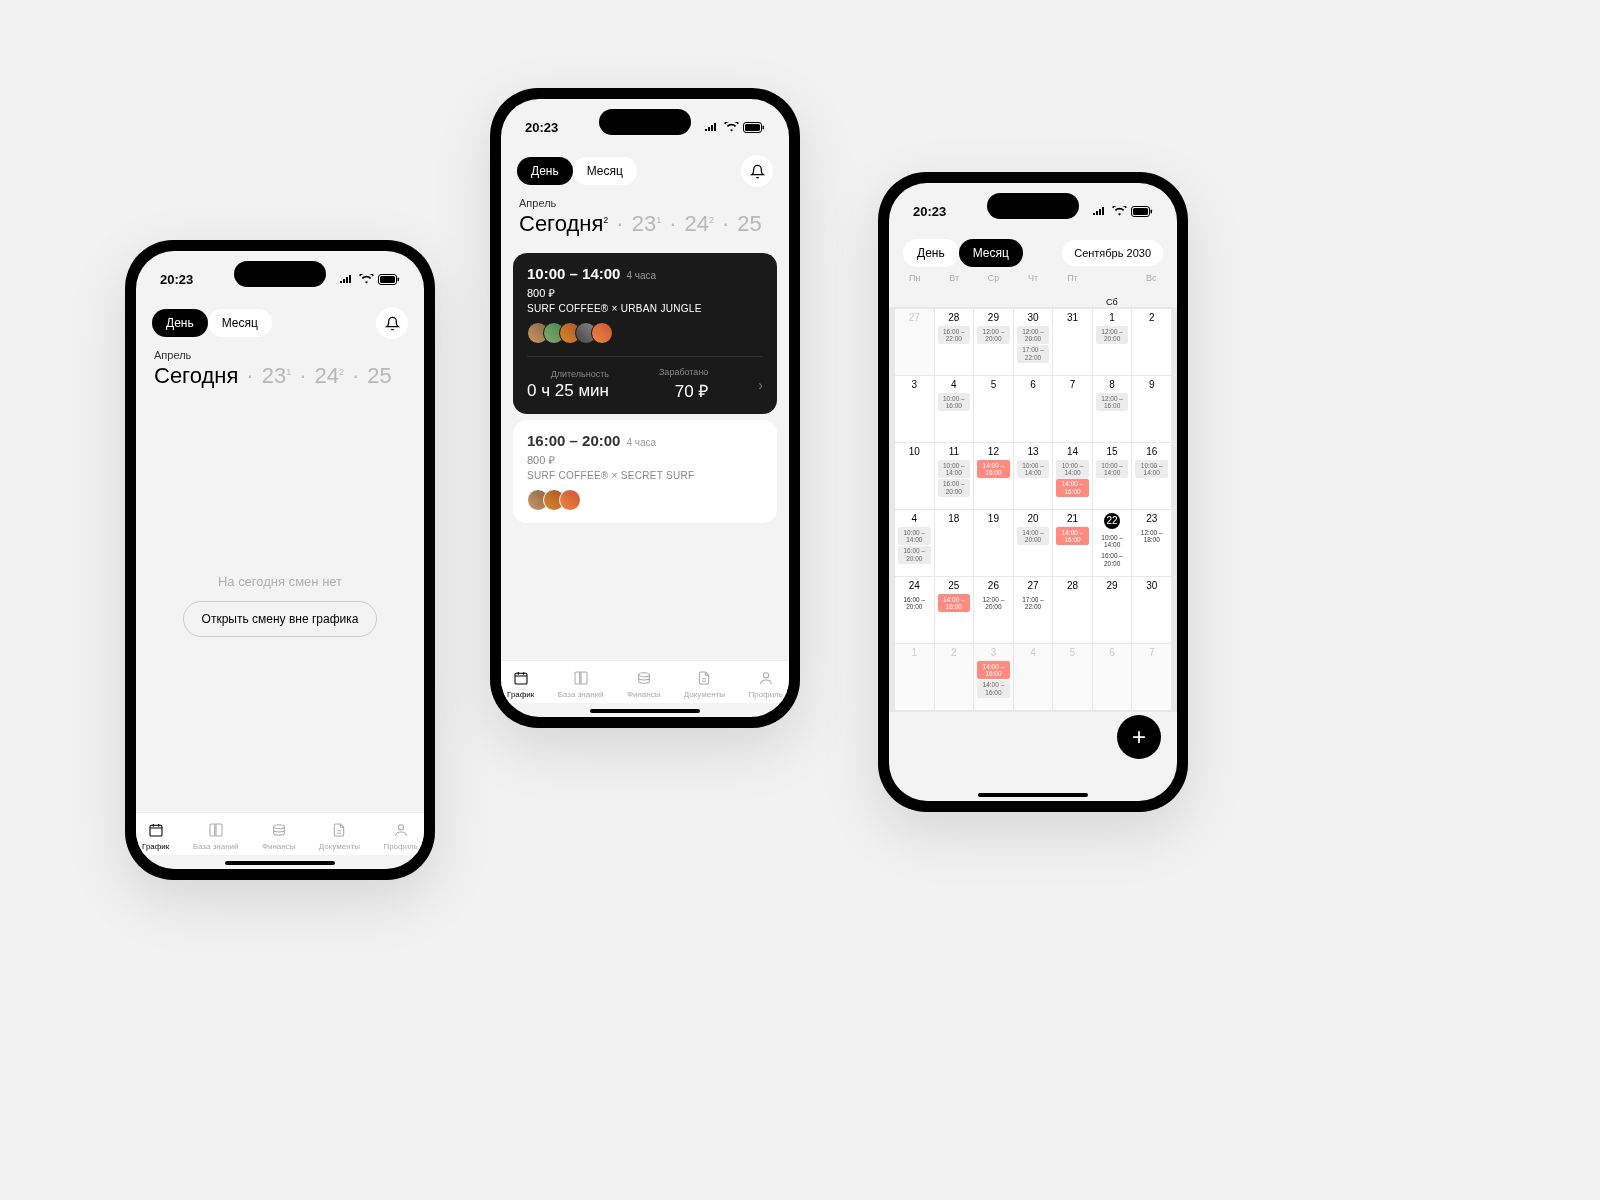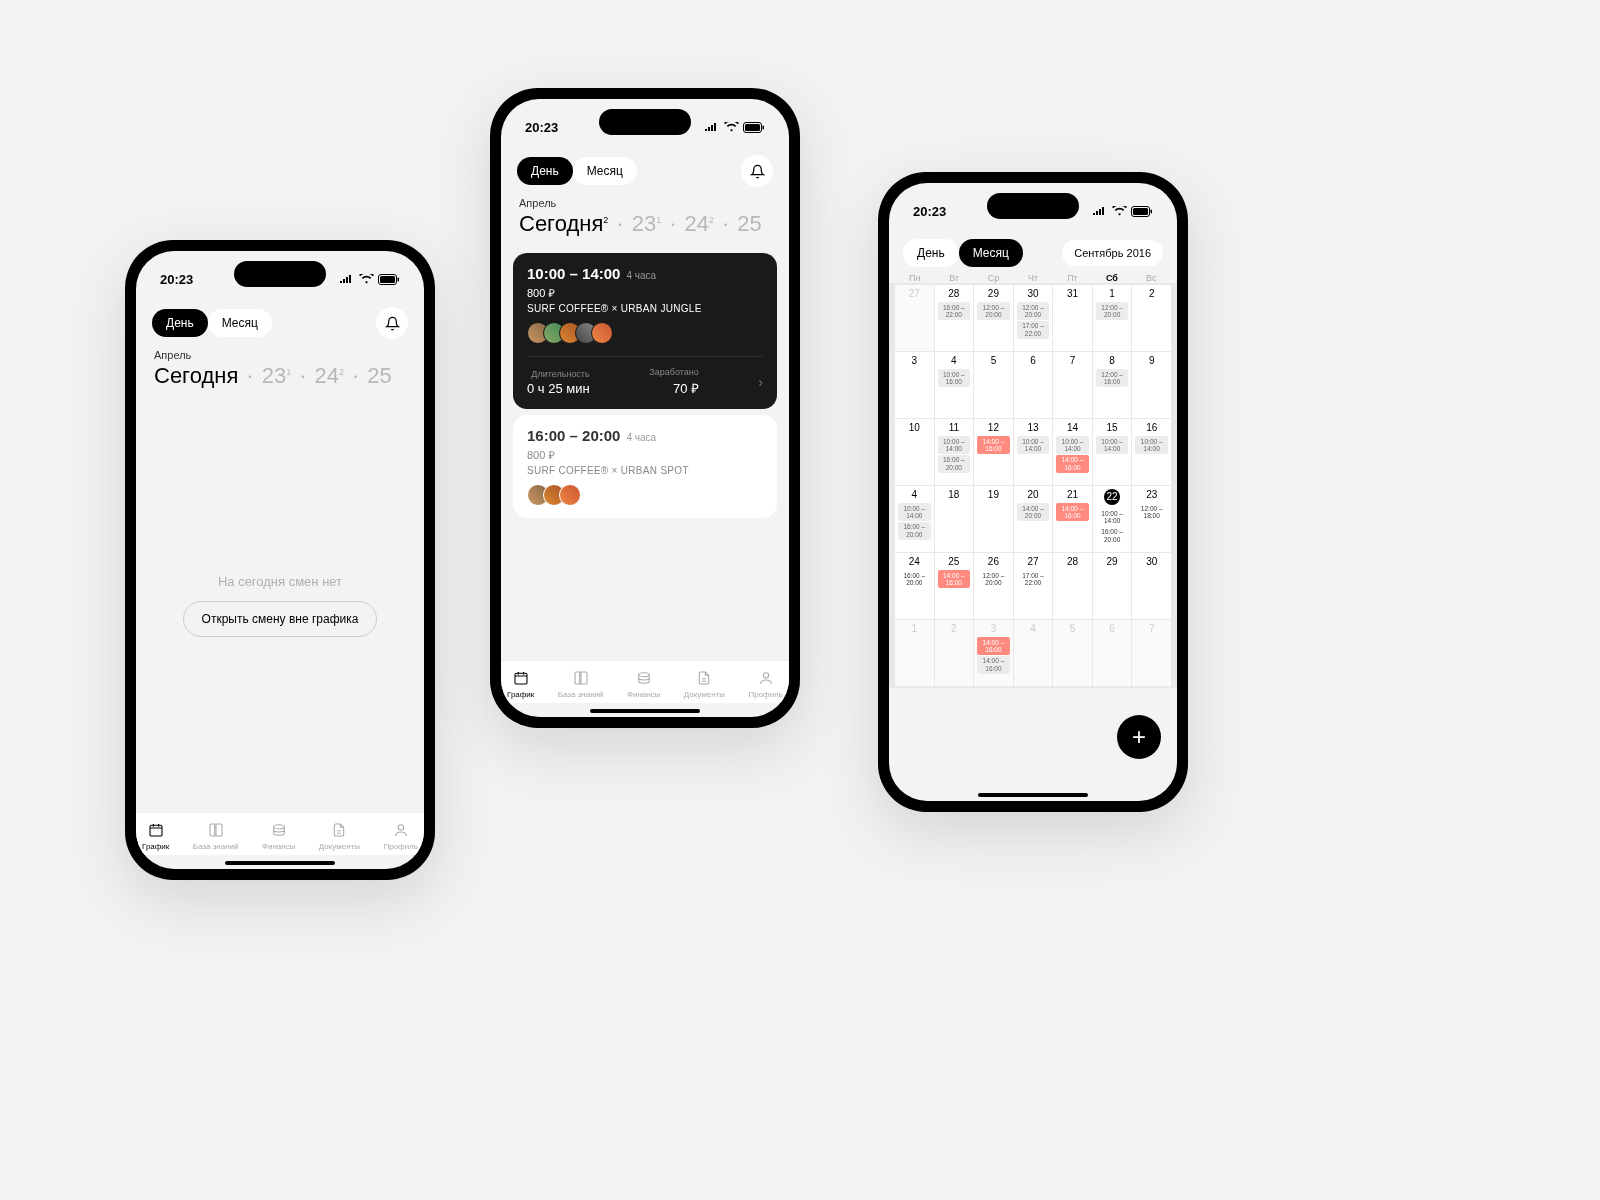--- a/index.html
+++ b/index.html
@@ -36,26 +36,26 @@
 .shift-time { font-size:15px; font-weight:600; display:flex; align-items:baseline; gap:6px; }
 .shift-time .dur { font-size:10px; font-weight:400; color:#999; }
 .shift-pay { font-size:11px; margin-top:3px; }
 .shift-loc { font-size:10px; margin-top:3px; letter-spacing:0.3px; }
 .avatars { display:flex; margin-top:8px; }
 .avatars span { width:22px; height:22px; border-radius:50%; margin-right:-6px; border:1.5px solid #1a1a1a; }
 .shift-light .avatars span { border-color:#fff; }
 .av1{background:linear-gradient(45deg,#c96,#864);} .av2{background:linear-gradient(45deg,#8a6,#485);} .av3{background:linear-gradient(45deg,#d83,#a52);} .av4{background:linear-gradient(45deg,#444,#888);} .av5{background:linear-gradient(45deg,#e84,#c53);}
 .shift-stats { display:flex; justify-content:space-between; align-items:center; border-top:1px solid #333; margin-top:12px; padding-top:10px; }
 .stat-col { font-size:9px; color:#888;text-align:right; }
-.stat-col .val { font-size:13px; color:#fff; font-weight:500; margin-top:2px; }
+.stat-col .val { font-size:17px; color:#fff; font-weight:500; margin-top:2px; }
 .chev { color:#777; font-size:14px; }
 .month-header { display:flex; justify-content:space-between; padding:10px 14px 6px; align-items:center; }
 .month-pill { background:#fff; padding:7px 12px; border-radius:16px; font-size:11px; font-weight:500; }
 .dow-row { display:grid; grid-template-columns:repeat(7,1fr); padding:0 6px; font-size:9px; color:#aaa; text-align:center; }
-.dow-row .on { color:#000; font-weight:700; }
+.dow-row .on { color:#000; font-weight:400;margin-top:24px; }
 .cal-grid { display:grid; grid-template-columns:repeat(7,1fr); gap:1px; padding:2px 6px; background:#e8e8e8; }
 .cal-cell { background:#fff; min-height:60px; padding:3px 2px; font-size:8px; text-align:center; position:relative; }
 .cal-cell.inactive { background:#fafafa; color:#ccc; }
 .cal-cell .dnum { font-size:10px; margin-bottom:2px; display:inline-block; }
 .cal-cell .dnum.today-dot { background:#000; color:#fff; width:16px; height:16px; border-radius:50%; line-height:16px; }
 .slot { font-size:6.5px; padding:1.5px 1px; margin:1px 1px; border-radius:2px; line-height:1.15; }
 .slot.gray { background:#ececec; color:#666; }
 .slot.red { background:#ff8a80; color:#fff; }
 .slot.plain { color:#333; }
 .fab { position:absolute; bottom:42px; right:16px; width:44px; height:44px; background:#000; color:#fff; border-radius:50%; display:flex; align-items:center; justify-content:center; font-size:24px; }
@@ -228,21 +228,21 @@
           </div>
           <div class="chev">›</div>
         </div>
       </div>
       <div class="shift-card shift-light">
         <div class="shift-time">
           <span>16:00 – 20:00</span>
             <span class="dur">4 часа</span>
         </div>
         <div class="shift-pay" style="color:#888">800 ₽</div>
-        <div class="shift-loc" style="color:#888">SURF COFFEE® × URBAN SPOT</div>
+        <div class="shift-loc" style="color:#888">SURF COFFEE® × SECRET SURF</div>
         <div class="avatars">
           <span class="av1"></span>
           <span class="av3"></span>
           <span class="av5"></span>
         </div>
       </div>
     </div>
     <div class="tabbar" id="tabbar2">
         <div class="tab active">
           <div class="tab-icon">
@@ -310,21 +310,21 @@
             <rect x="2" y="2" width="15" height="7" rx="1.5" fill="#000"></rect>
             <rect x="19.5" y="3.5" width="1.5" height="4" rx="0.8" fill="#000"></rect>
           </svg>
       </span>
     </div>
     <div class="month-header">
       <div class="toggle">
         <div class="pill">День</div>
         <div class="pill active">Месяц</div>
       </div>
-      <div class="month-pill">Сентябрь 2016</div>
+      <div class="month-pill">Сентябрь 2030</div>
     </div>
     <div class="dow-row" id="dow">
         <div>Пн</div>
         <div>Вт</div>
         <div>Ср</div>
         <div>Чт</div>
         <div>Пт</div>
         <div class="on">Сб</div>
         <div>Вс</div>
       </div>

